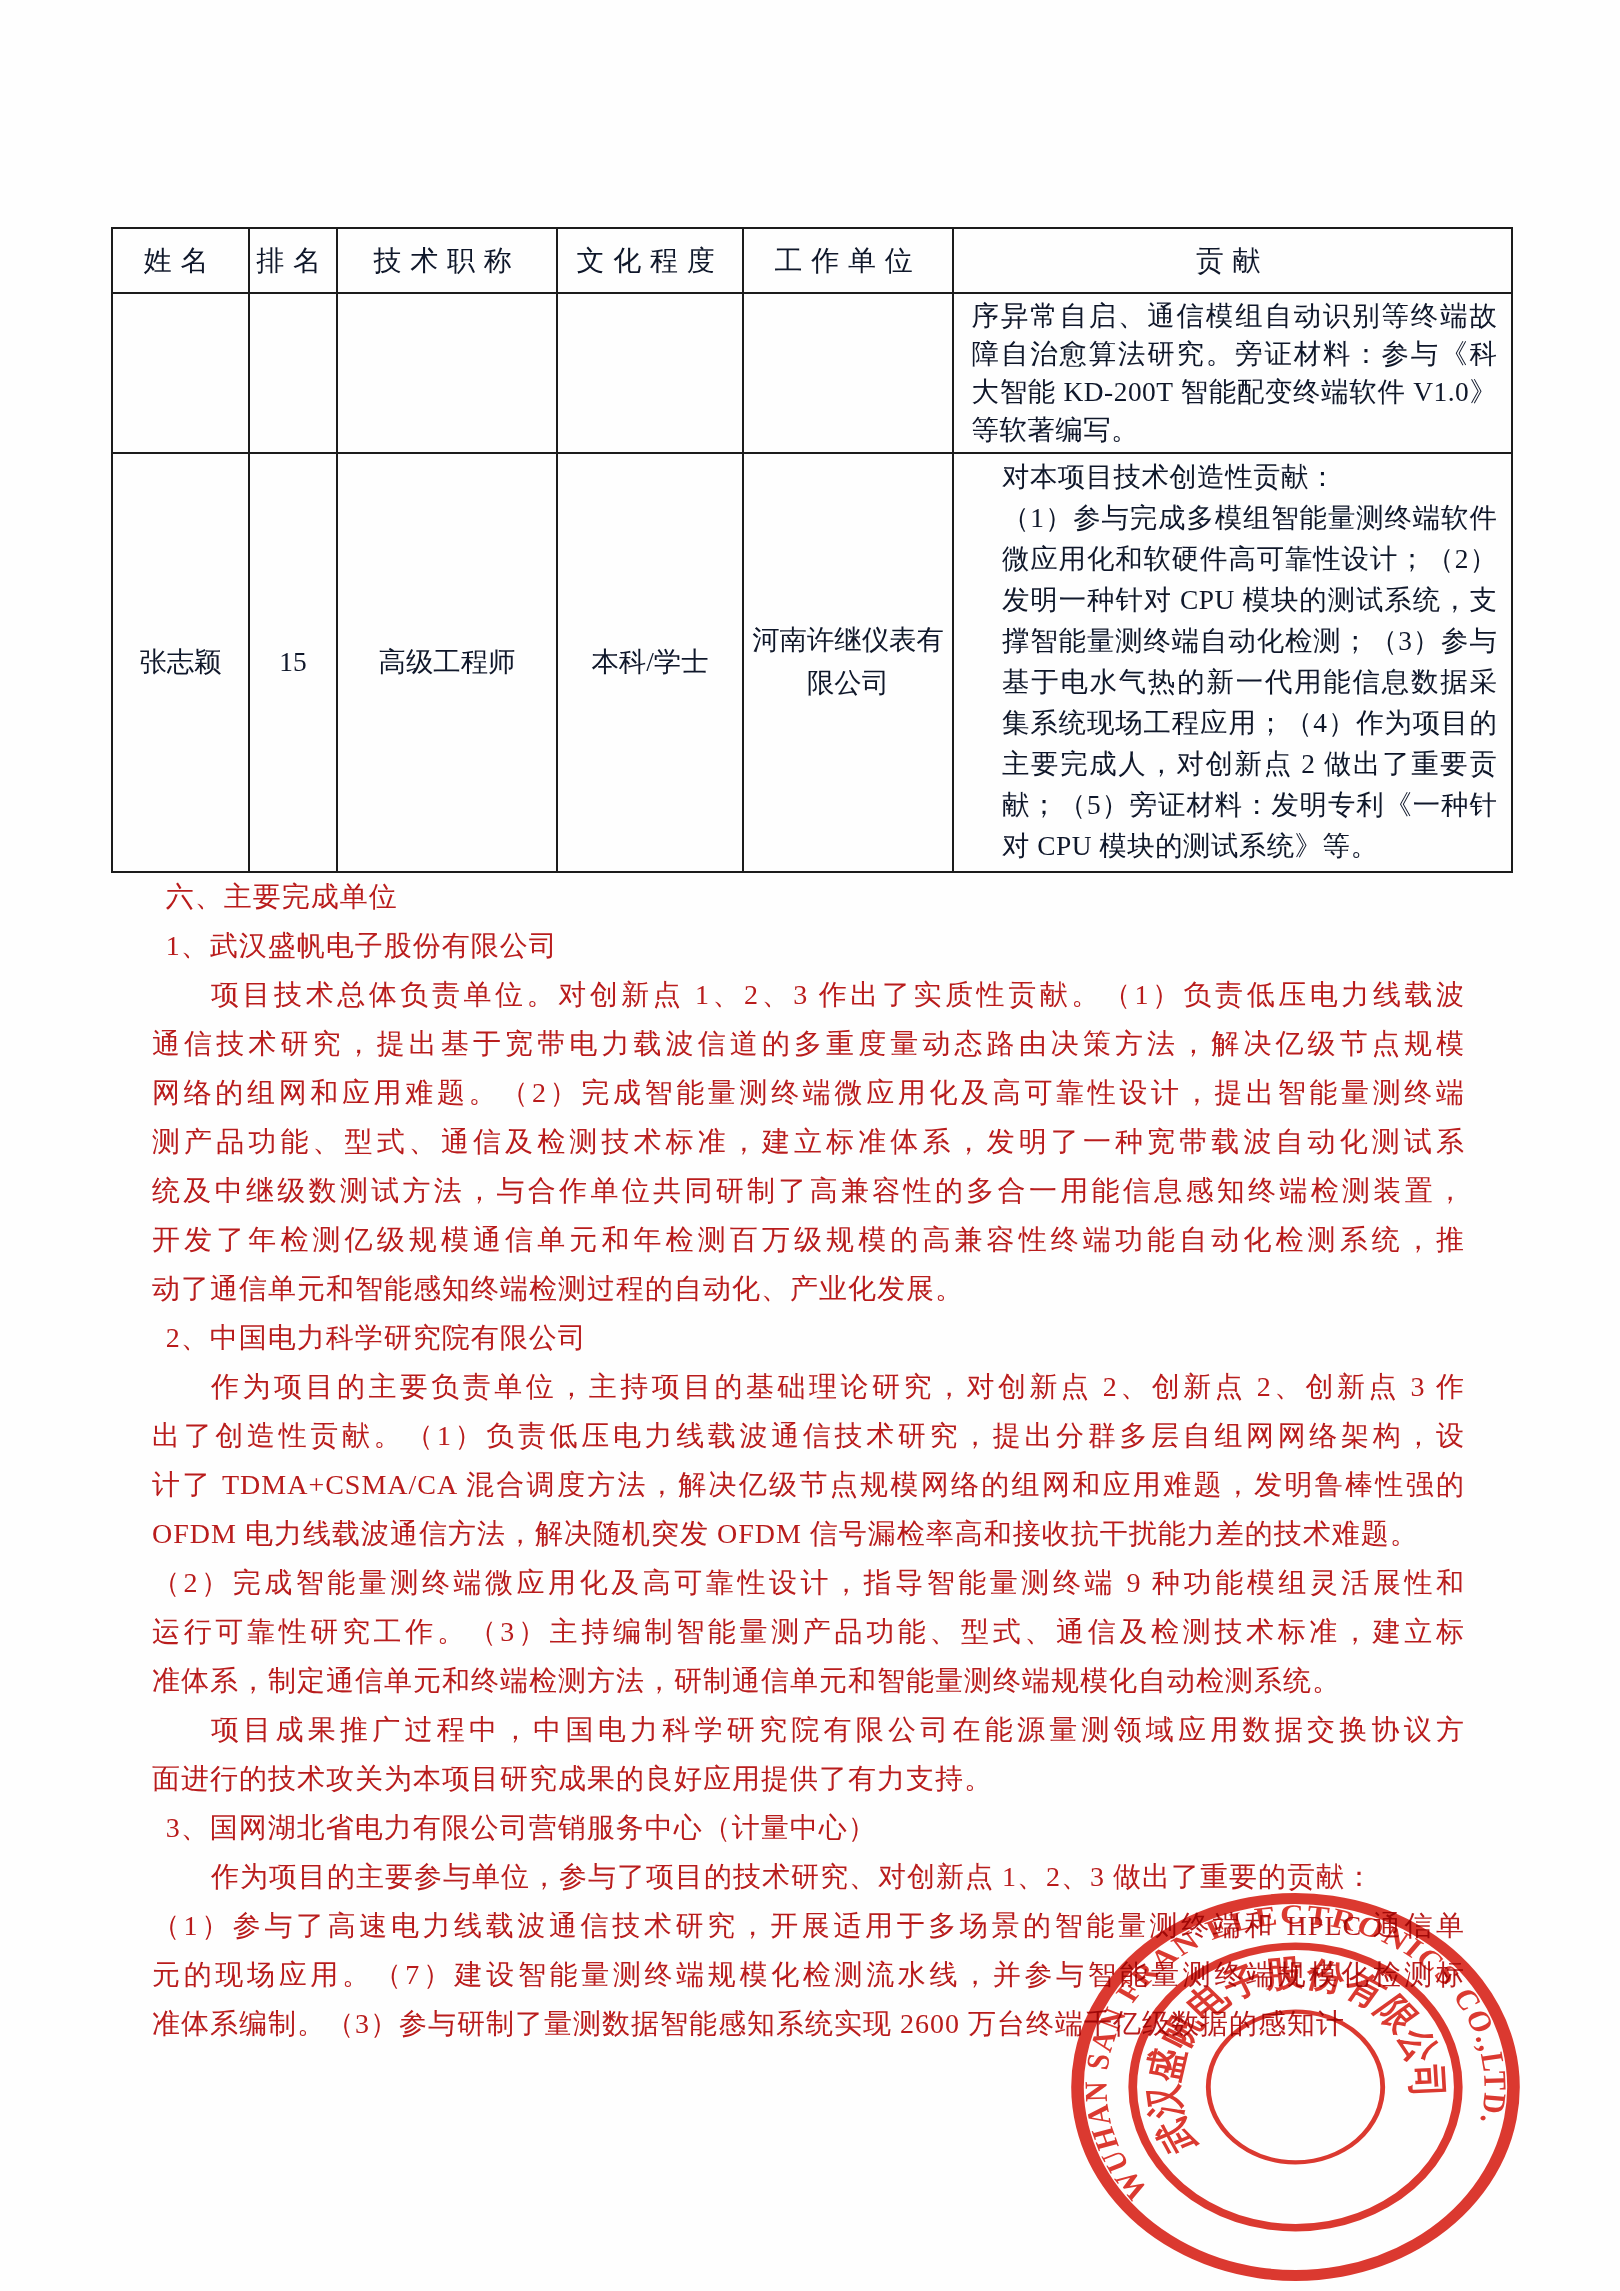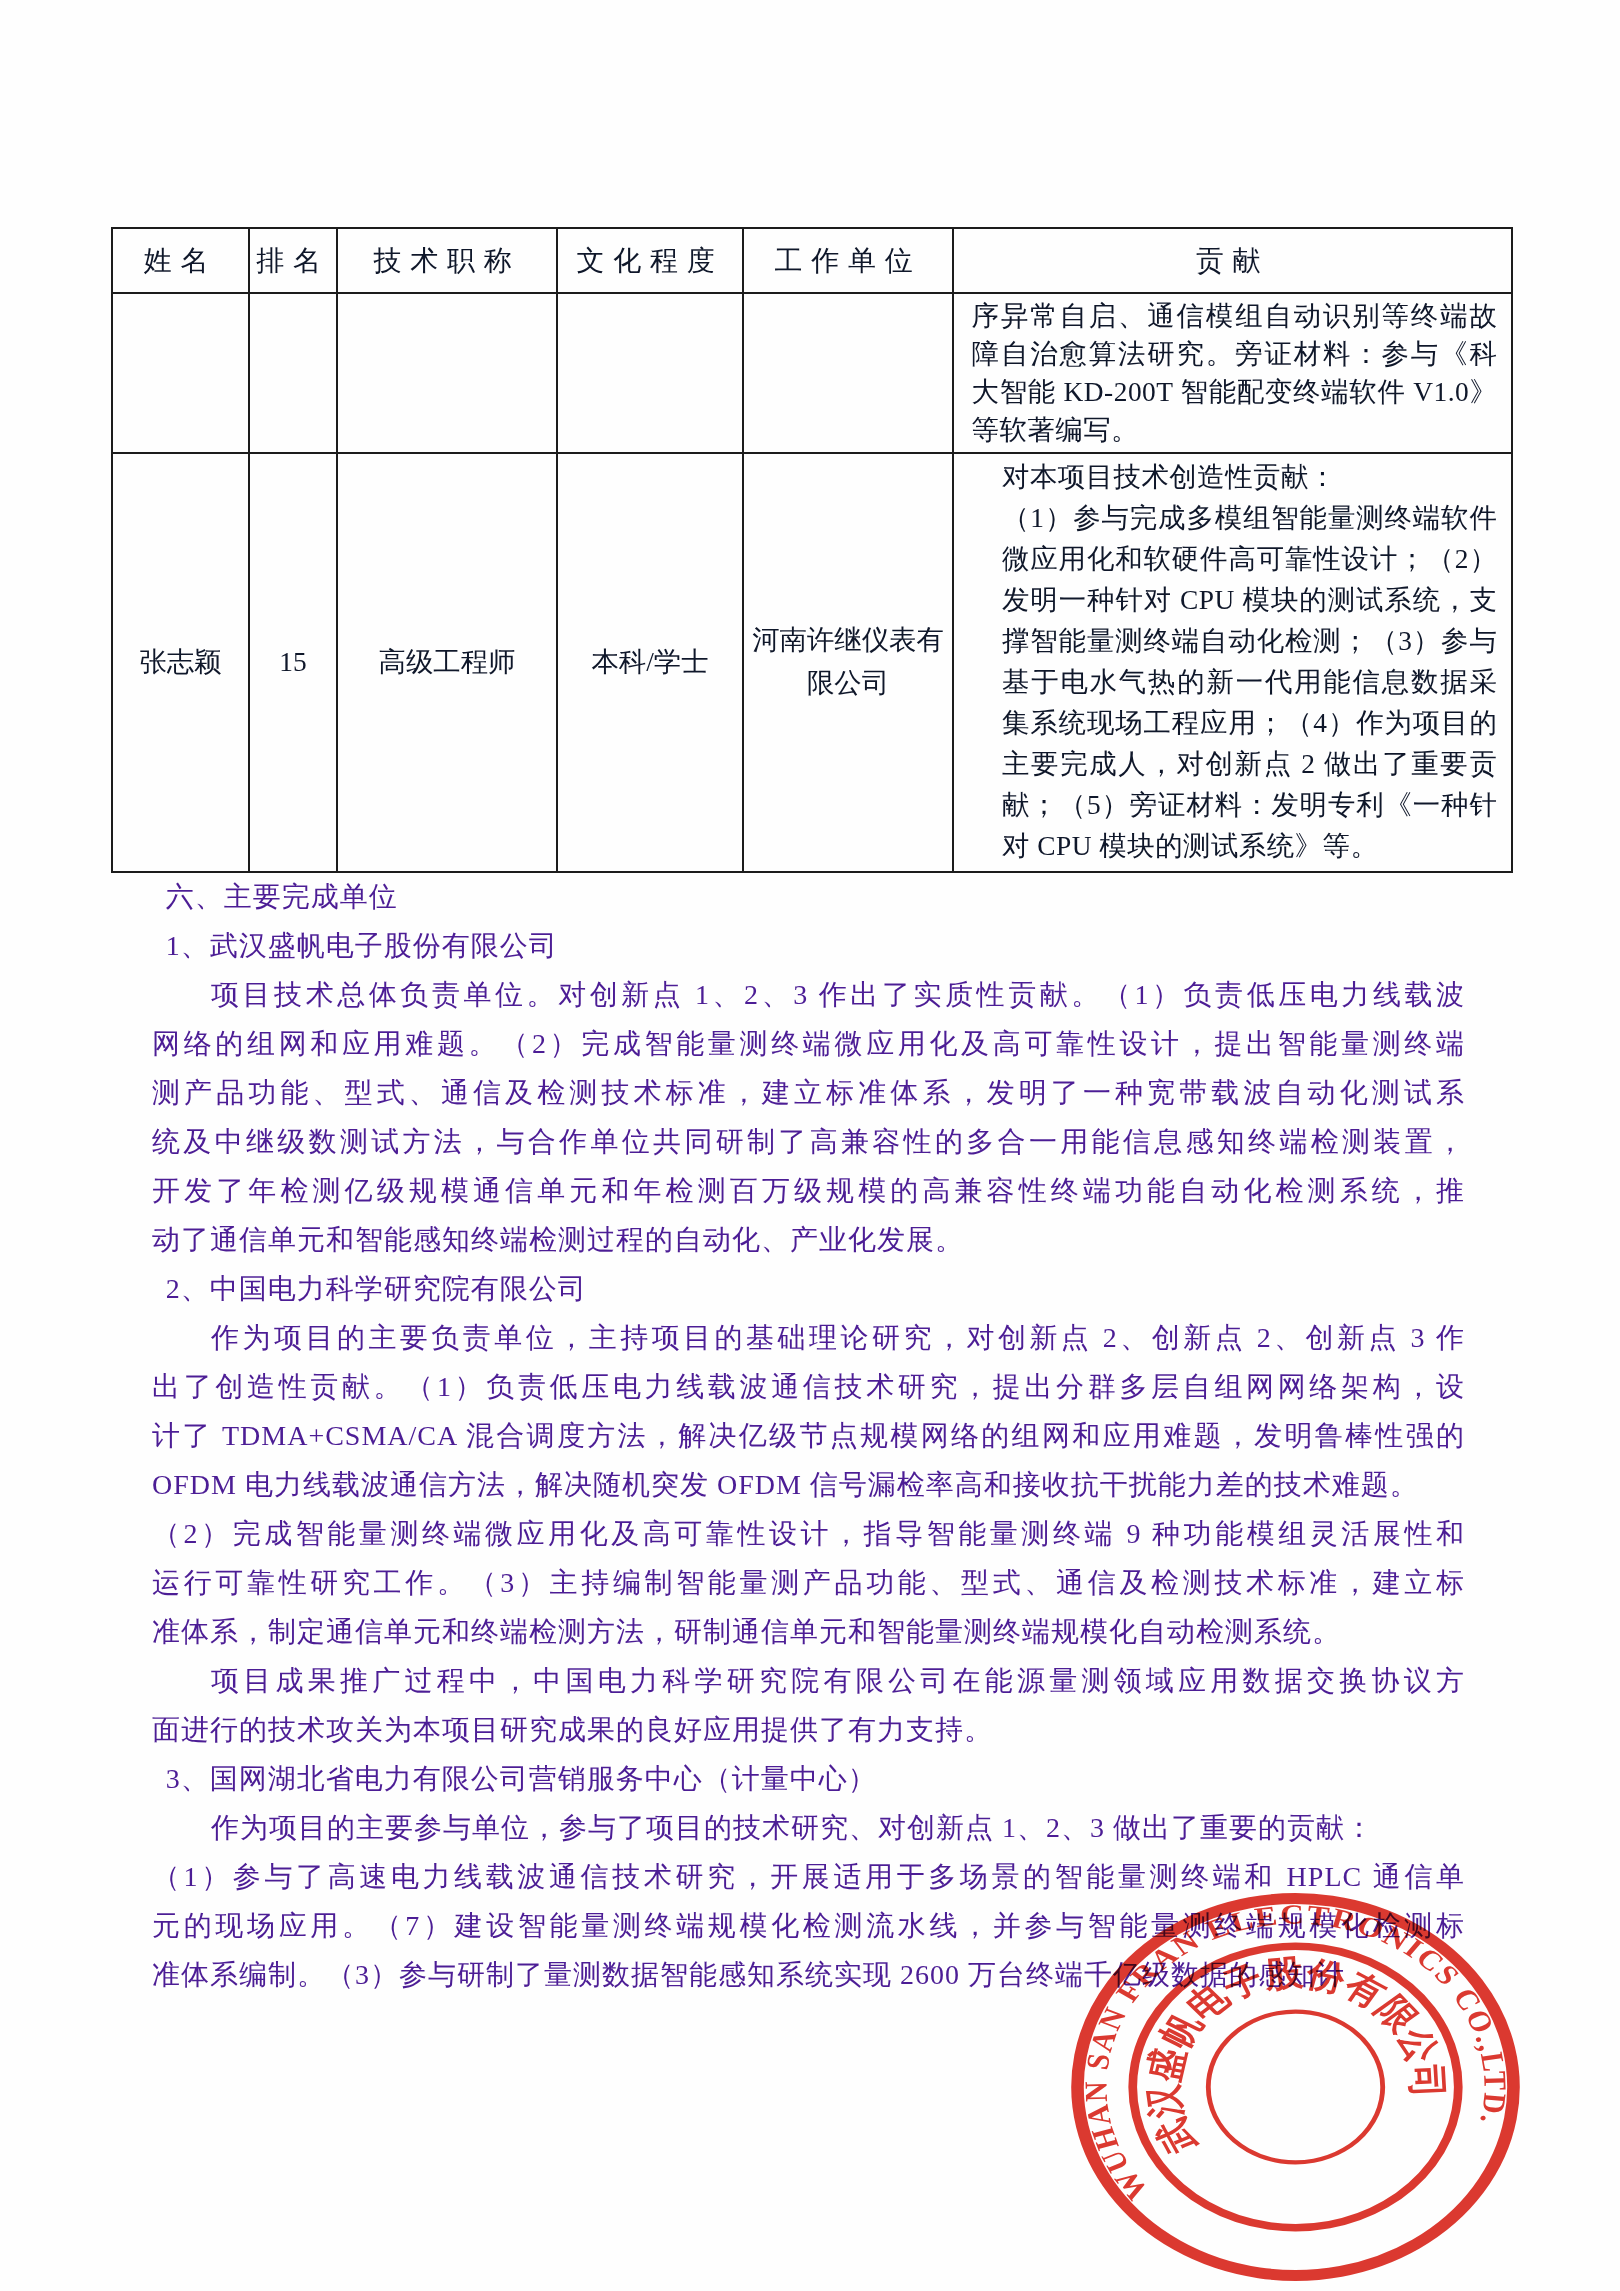--- a/index.html
+++ b/index.html
@@ -30,21 +30,21 @@
   td.contrib{
     text-align:justify;vertical-align:top;
     padding:2.9px 13.7px 2.9px 17.6px;
     white-space:pre-line;letter-spacing:0.5px;
   }
   tr.r1 td.contrib{line-height:38px;border-radius:24px;}
   tr.r2 td.contrib{line-height:41px;padding-left:48px;}
   
   .bodytext{
     position:absolute;left:152px;top:872px;width:1313px;
-    font-size:28px;color:#4c1d95;
+    font-size:28px;color:#b91c1c;
   }
   .line{
     height:49px;line-height:49px;
     letter-spacing:1px;text-align:left;
   }
   .line.full{text-align:justify;text-align-last:justify;}
   .line.ind1{padding-left:13.7px;}
   .line.ind2{text-indent:59px;}
   
   .stamp{
@@ -96,20 +96,21 @@
         <td class="contrib">对本项目技术创造性贡献：
 （1）参与完成多模组智能量测终端软件微应用化和软硬件高可靠性设计；（2）发明一种针对 CPU 模块的测试系统，支撑智能量测终端自动化检测；（3）参与基于电水气热的新一代用能信息数据采集系统现场工程应用；（4）作为项目的主要完成人，对创新点 2 做出了重要贡献；（5）旁证材料：发明专利《一种针对 CPU 模块的测试系统》等。</td>
       </tr>
     </tbody>
   </table>
 
   <div class="bodytext">
     <div class="line ind1">六、主要完成单位</div>
     <div class="line ind1">1、武汉盛帆电子股份有限公司</div>
     <div class="line ind2 full">项目技术总体负责单位。对创新点 1、2、3 作出了实质性贡献。（1）负责低压电力线载波</div>
+    <div class="line full">通信技术研究，提出基于宽带电力载波信道的多重度量动态路由决策方法，解决亿级节点规模</div>
     <div class="line full">网络的组网和应用难题。（2）完成智能量测终端微应用化及高可靠性设计，提出智能量测终端</div>
     <div class="line full">测产品功能、型式、通信及检测技术标准，建立标准体系，发明了一种宽带载波自动化测试系</div>
     <div class="line full">统及中继级数测试方法，与合作单位共同研制了高兼容性的多合一用能信息感知终端检测装置，</div>
     <div class="line full">开发了年检测亿级规模通信单元和年检测百万级规模的高兼容性终端功能自动化检测系统，推</div>
     <div class="line">动了通信单元和智能感知终端检测过程的自动化、产业化发展。</div>
     <div class="line ind1">2、中国电力科学研究院有限公司</div>
     <div class="line ind2 full">作为项目的主要负责单位，主持项目的基础理论研究，对创新点 2、创新点 2、创新点 3 作</div>
     <div class="line full">出了创造性贡献。（1）负责低压电力线载波通信技术研究，提出分群多层自组网网络架构，设</div>
     <div class="line full">计了 TDMA+CSMA/CA 混合调度方法，解决亿级节点规模网络的组网和应用难题，发明鲁棒性强的</div>
     <div class="line">OFDM 电力线载波通信方法，解决随机突发 OFDM 信号漏检率高和接收抗干扰能力差的技术难题。</div>

